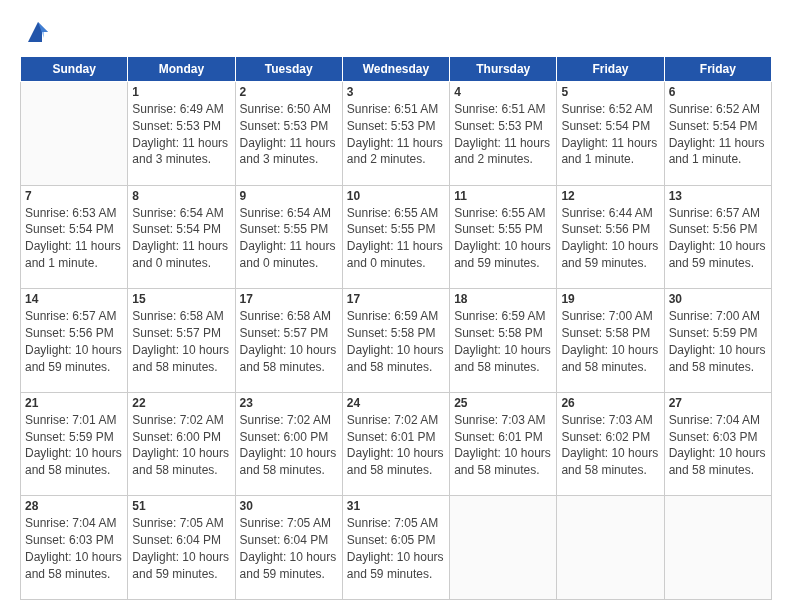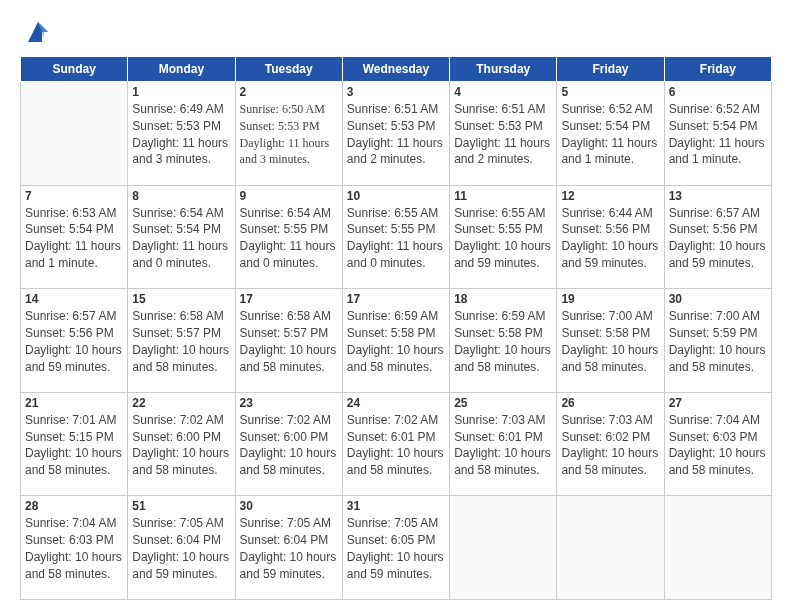--- a/index.html
+++ b/index.html
@@ -137,21 +137,21 @@
           <td class="empty-cell"></td>
           <td>
             <span class="day-num">1</span>
             <div class="cell-info" style="white-space: pre-line;">Sunrise: 6:49 AM
 Sunset: 5:53 PM
 Daylight: 11 hours
 and 3 minutes.</div>
           </td>
           <td>
             <span class="day-num">2</span>
-            <div class="cell-info" style="white-space: pre-line; font-family: Liberation Serif, serif;">Sunrise: 6:50 AM
+            <div class="cell-info" style="white-space: pre-line;">Sunrise: 6:50 AM
 Sunset: 5:53 PM
 Daylight: 11 hours
 and 3 minutes.</div>
           </td>
           <td>
             <span class="day-num">3</span>
             <div class="cell-info" style="white-space: pre-line;">Sunrise: 6:51 AM
 Sunset: 5:53 PM
 Daylight: 11 hours
 and 2 minutes.</div>
@@ -277,21 +277,21 @@
             <div class="cell-info" style="white-space: pre-line;">Sunrise: 7:00 AM
 Sunset: 5:59 PM
 Daylight: 10 hours
 and 58 minutes.</div>
           </td>
         </tr>
         <tr>
           <td>
             <span class="day-num">21</span>
             <div class="cell-info" style="white-space: pre-line;">Sunrise: 7:01 AM
-Sunset: 5:15 PM
+Sunset: 5:59 PM
 Daylight: 10 hours
 and 58 minutes.</div>
           </td>
           <td>
             <span class="day-num">22</span>
             <div class="cell-info" style="white-space: pre-line;">Sunrise: 7:02 AM
 Sunset: 6:00 PM
 Daylight: 10 hours
 and 58 minutes.</div>
           </td>

